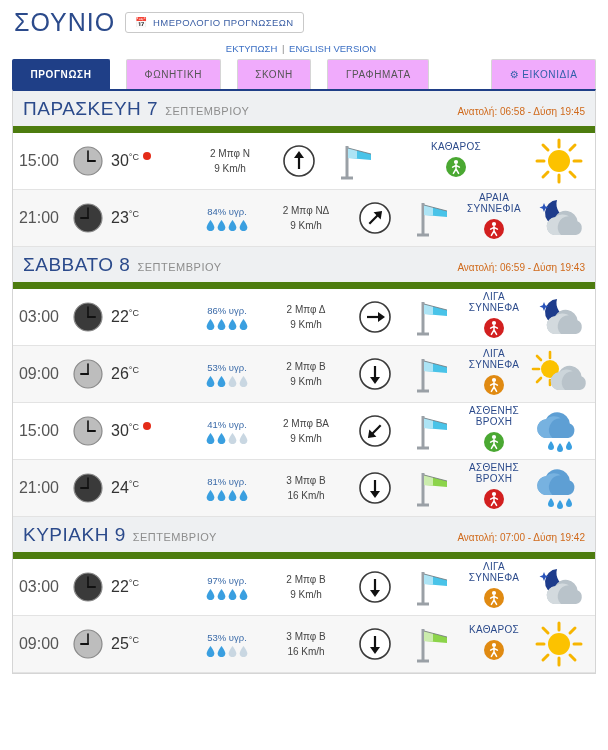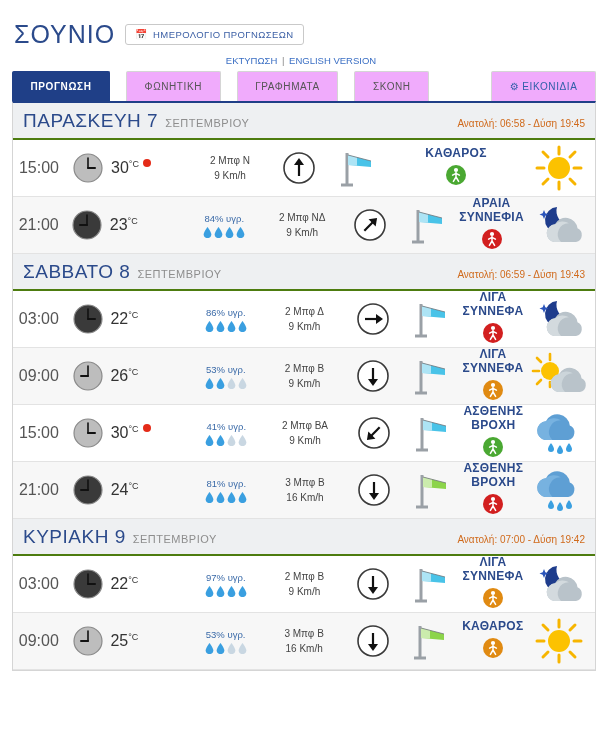--- a/index.html
+++ b/index.html
@@ -4,21 +4,21 @@
 <style>
   * { box-sizing: border-box; }
   html, body { margin:0; padding:0; }
   body {
     width: 608px; height: 750px;
     background: #ffffff;
     font-family: "Liberation Sans", sans-serif;
     color: #333;
     overflow: hidden;
   }
-  .page { width:608px; height:750px; position:relative; padding: 12px 8px 0 8px; }
+  .page { width:608px; height:750px; position:relative; padding: 0 8px 0 8px; }
 
   
   .header-row { display:flex; align-items:center; gap:10px; padding: 8px 6px 4px 6px; }
   .city-title {
     font-size: 25px; color:#2b4a8b; letter-spacing:1px;
     font-family:"Liberation Sans", sans-serif; font-weight:400;
   }
   .calendar-btn {
     display:inline-flex; align-items:center; gap:5px;
     border:1px solid #c9c9c9; border-radius:3px; background:#fff;
@@ -40,21 +40,21 @@
     border-radius:2px 2px 0 0;
   }
   .tab.active { background:#1f3f87; color:#fff; border-color:#1f3f87; font-weight:bold; }
   .tab.icons { color:#2f5fa8;margin-left:46px; }
   .tab .gear { margin-right:3px; }
 
   
   .panel { border:1px solid #d5d5d5; border-top:2px solid #1f3f87; margin:0 4px; }
   .day-head {
     display:flex; align-items:baseline; justify-content:space-between;
-    background:#eef0f2; border-bottom:2px solid #4d7c0f; padding:7px 10px 6px 10px;
+    background:#eef0f2; border-bottom:7px solid #4d7c0f; padding:7px 10px 6px 10px;
   }
   .day-name { font-size:19px; color:#2b4a8b; letter-spacing:.5px; }
   .day-month { font-size:11px; color:#8d8d8d; letter-spacing:.5px; margin-left:7px; }
   .sun-times { font-size:10px; color:#d06a1c; }
 
   .row {
     display:flex; align-items:center; height:57px;
     border-bottom:1px solid #e3e3e3; background:#fff;
   }
   .row.alt { background:#f7f7f7; }
@@ -65,21 +65,21 @@
   .temp-unit { font-size:9px; color:#333; vertical-align:top; }
   .temp-dot { display:inline-block; width:8px; height:8px; border-radius:50%; background:#e42b18; margin-left:4px; vertical-align:top; position:relative; top:0px;}
   .c-hum { width:76px; text-align:center; }
   .hum-txt { font-size:9.5px; color:#3a6aa8; }
   .drops { margin-top:3px; line-height:0; }
   .drop { display:inline-block; width:9px; height:11px; margin:0 1px; }
   .c-wind { width:82px; text-align:center; font-size:10px; color:#444; line-height:15px; }
   .c-arrow { width:56px; display:flex; justify-content:center; }
   .c-wsock { width:62px; display:flex; justify-content:center; }
   .c-cond { flex:1; text-align:center; }
-  .cond-txt { font-size:12px; color:#2b4a8b; letter-spacing:.3px;font-weight:bold; }
+  .cond-txt { font-size:10px; color:#2b4a8b; letter-spacing:.3px; }
   .cond-icon { margin-top:4px; }
   .c-sky { width:72px; display:flex; justify-content:center; align-items:center; }
 
   .clock-svg, .arrow-svg { display:block; }
 </style>
 </head>
 <body>
 
 <div class="page">
 
@@ -93,22 +93,22 @@
 
   <div class="top-links">
     <span>ΕΚΤΥΠΩΣΗ</span>
     <span class="sep">|</span>
     <span>ENGLISH VERSION</span>
   </div>
 
   <div class="tabs">
     <div class="tab active">ΠΡΟΓΝΩΣΗ</div>
     <div class="tab">ΦΩΝΗΤΙΚΗ</div>
+    <div class="tab">ΣΚΟΝΗ</div>
     <div class="tab">ΓΡΑΦΗΜΑΤΑ</div>
-    <div class="tab">ΣΚΟΝΗ</div>
     <div class="tab icons">
       <span class="gear">⚙</span><span>ΕΙΚΟΝΙΔΙΑ</span>
     </div>
   </div>
 
   <div class="panel" id="forecast-panel">
       <div class="day-head">
         <div><span class="day-name">ΠΑΡΑΣΚΕΥΗ 7</span><span class="day-month">ΣΕΠΤΕΜΒΡΙΟΥ</span></div>
         <div class="sun-times">Ανατολή: 06:58 - Δύση 19:45</div>
       </div>

